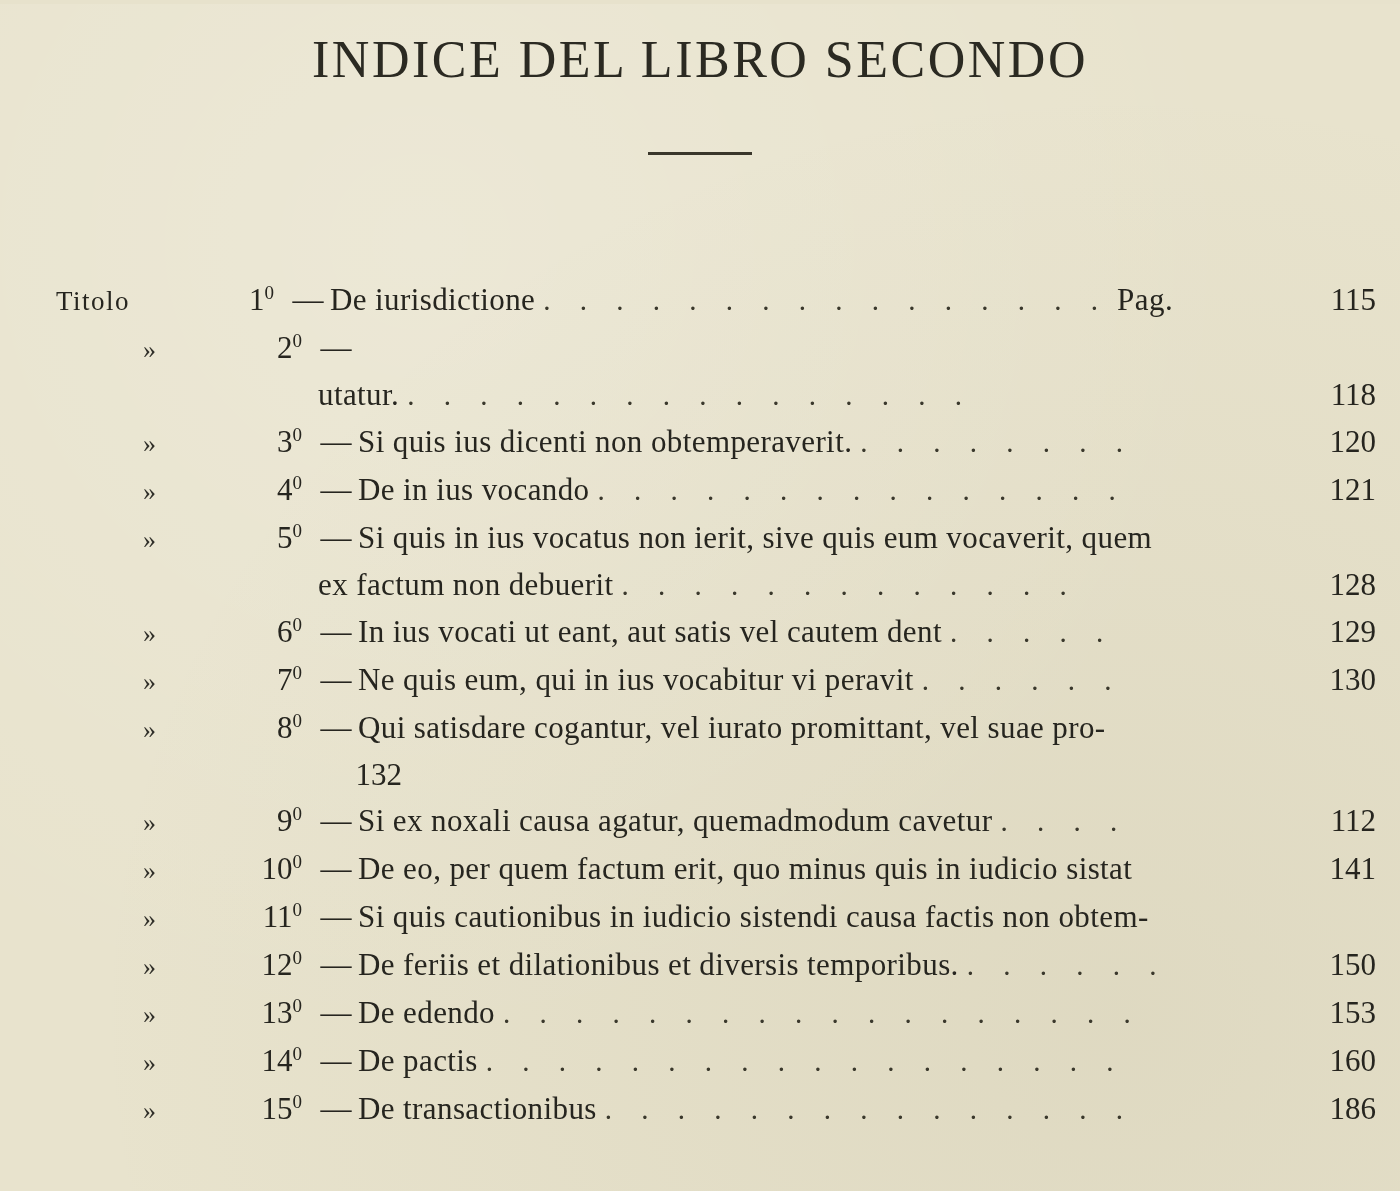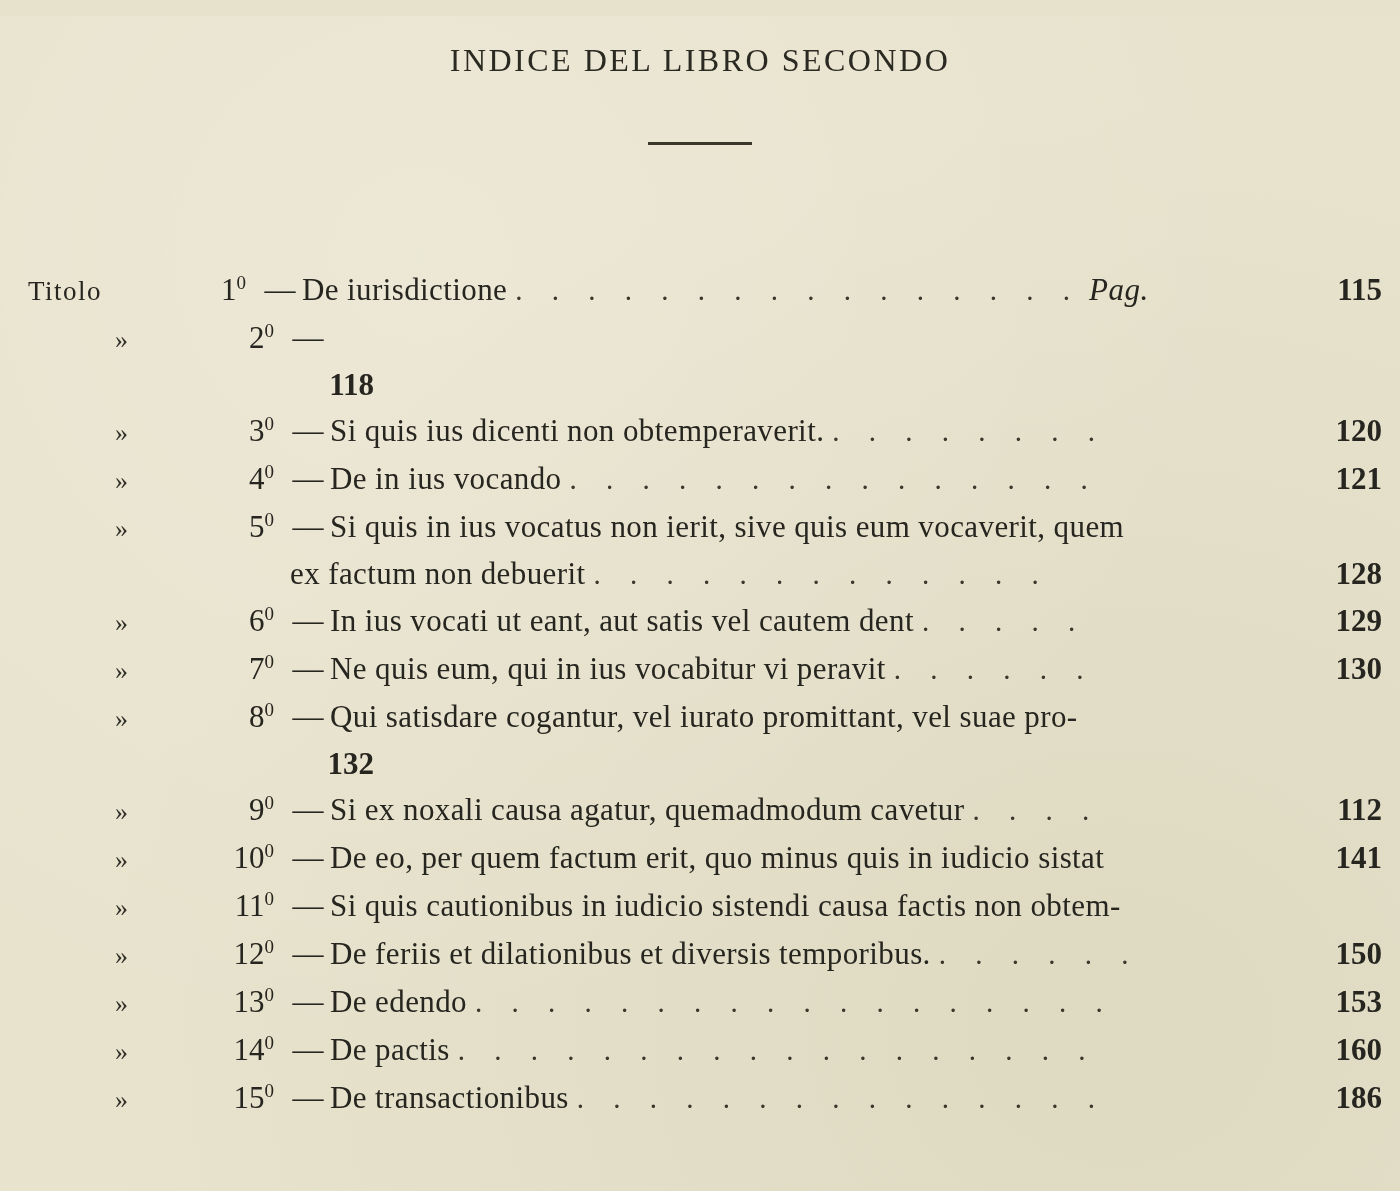--- a/index.html
+++ b/index.html
@@ -21,41 +21,42 @@
     height: 1191px;
     box-sizing: border-box;
     padding: 0;
     background:
       radial-gradient(ellipse at 30% 20%, rgba(255,255,255,0.18), rgba(255,255,255,0) 60%),
       radial-gradient(ellipse at 80% 85%, rgba(140,130,90,0.10), rgba(255,255,255,0) 65%),
       #e8e3cd;
   }
   .title {
     text-align: center;
-    font-size: 32px;
+    font-size: 52px;
     letter-spacing: 2.5px;
     font-weight: normal;
-    margin: 16px;
+    margin: 4px;
     padding-top: 26px;
     color: #2b2a22;
     font-family: "Liberation Serif", serif;
   }
   .rule-wrap {
     text-align: center;
     margin-top: 52px;
   }
   .rule {
     display: inline-block;
     width: 104px;
     height: 3px;
     background: #3a372b;
   }
   .index {
     margin-top: 118px;
-    padding: 0 8px 0 28px;
+    padding: 0 14px 0 28px;
+    margin-left: 28px;
   }
   .entry {
     display: block;
     position: relative;
     margin-bottom: 1px;
   }
   .line {
     display: flex;
     align-items: baseline;
     font-size: 31px;
@@ -106,29 +107,27 @@
   .leader {
     display: inline-block;
     letter-spacing: 11px;
     color: #3a382c;
     font-size: 29px;
     margin-left: 8px;
   }
   .pagword {
     margin-left: 8px;
     letter-spacing: 0.5px;
-    font-style: italic;
   }
   .col-page {
     width: 84px;
     flex: 0 0 84px;
     text-align: right;
     padding-right: 10px;
     font-size: 31px;
-    font-weight: bold;
   }
   
   .cont {
     display: flex;
     align-items: baseline;
     font-size: 31px;
     line-height: 45px;
     white-space: nowrap;
   }
   .cont .spacer {
@@ -168,20 +167,21 @@
 
     <div class="entry">
       <div class="line">
         <span class="col-label guillemet">»</span>
         <span class="col-num"><span>2</span><sup>0</sup></span>
         <span class="col-dash">—</span>
         <span class="col-page"></span>
       </div>
       <div class="cont">
         <span class="spacer"></span>
+        <span class="cont-text"><span class="txt">utatur.</span><span class="leader">. . . . . . . . . . . . . . . .</span></span>
         <span class="col-page">118</span>
       </div>
     </div>
 
     <div class="entry">
       <div class="line">
         <span class="col-label guillemet">»</span>
         <span class="col-num"><span>3</span><sup>0</sup></span>
         <span class="col-dash">—</span>
         <span class="col-text"><span class="txt">Si quis ius dicenti non obtemperaverit.</span><span class="leader">. . . . . . . .</span></span>

